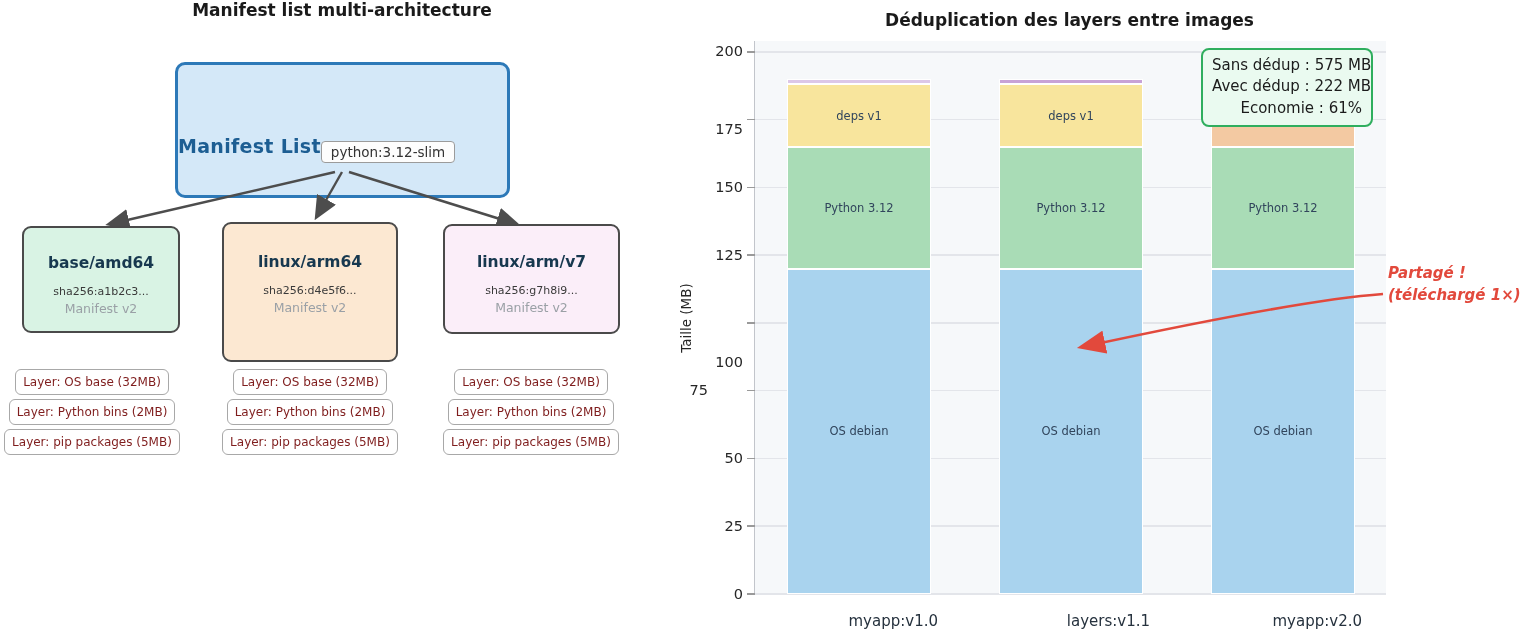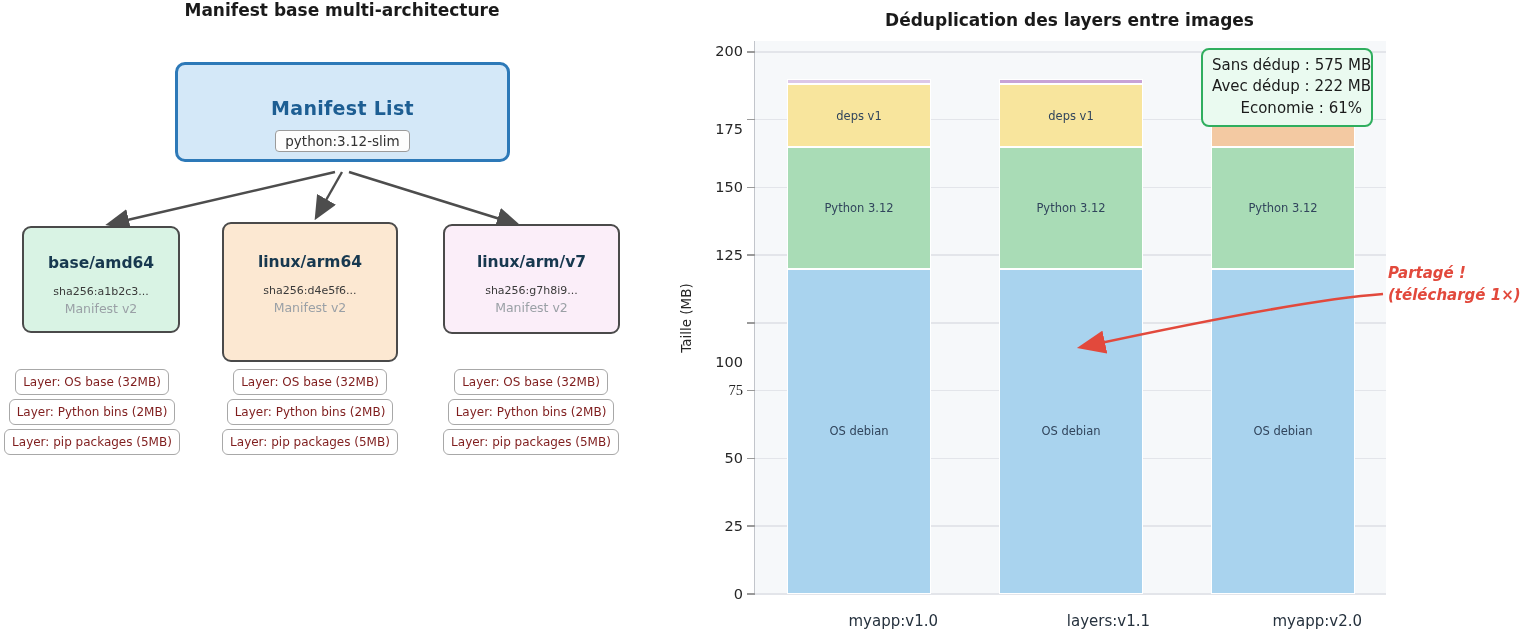--- a/index.html
+++ b/index.html
@@ -6,23 +6,23 @@
   body{
     width:1533px;height:642px;position:relative;background:#ffffff;
     font-family:"DejaVu Sans","Liberation Sans",sans-serif;overflow:hidden;
   }
   
   .left-title{
     position:absolute;left:0;top:10;width:684px;text-align:center;
     font-size:17px;font-weight:bold;color:#1a1a1a;
   }
   .manifest-box{
-    position:absolute;left:175px;top:62px;width:335px;height:100px;
+    position:absolute;left:175px;top:62px;width:335px;height:136px;
     border:3px solid #2d79b8;border-radius:10px;box-sizing:border-box;
-    display:flex;flex-direction:column;align-items:center;padding-top:32px;
+    display:flex;flex-direction:row;align-items:center;padding-top:32px;
   }
   .manifest-title{font-size:19px;font-weight:bold;color:#1d5e93;letter-spacing:.3px;}
   .manifest-tag{
     margin-top:11px;background:#fdfdfd;border:1.3px solid #9b9b9b;border-radius:4px;
     padding:2px 9px;font-size:13.5px;color:#333;
   }
   .arch-box{
     position:absolute;border:2.5px solid #4a4a4a;border-radius:9px;box-sizing:border-box;
     display:flex;flex-direction:column;align-items:center;text-align:center;
   }
@@ -71,21 +71,21 @@
   .legend-line{font-size:15px;color:#1b1b1b;line-height:21.3px;white-space:nowrap;}
   .annotation-text{
     position:absolute;left:1388px;top:262px;font-size:15px;font-weight:bold;
     line-height:22px;white-space:nowrap;z-index:6;font-style:italic;
   }
   .chart-svg{position:absolute;left:684px;top:0;width:849px;height:642px;pointer-events:none;z-index:6;}
 </style>
 </head>
 <body>
 
-<div class="left-title">Manifest base multi-architecture</div>
+<div class="left-title">Manifest list multi-architecture</div>
 
 <div class="manifest-box" style="background: rgb(212, 232, 248);">
   <div class="manifest-title">Manifest List</div>
   <div class="manifest-tag">python:3.12-slim</div>
 </div>
 
 <svg class="diagram-svg" viewBox="0 0 684 642">
   <defs>
     <marker id="arrow-gray" markerWidth="10" markerHeight="9" refX="8" refY="4.5" orient="auto">
       <path d="M0,0 L10,4.5 L0,9 z" fill="#4d4d4d"></path>
@@ -187,21 +187,21 @@
       <div class="seg" style="bottom: 447.279px; height: 81.3235px; background: rgb(243, 201, 162);">
         <span class="seglab">deps v2</span>
       </div>
       <div class="seg" style="bottom: 528.603px; height: 5.42157px; background: rgb(200, 162, 215);"></div>
     </div>
   </div>
 <div>
     <div class="ylab" style="left: 697px; top: 584.5px;">0</div>
     <div class="ylab" style="left: 697px; top: 516.73px;">25</div>
     <div class="ylab" style="left: 697px; top: 448.961px;">50</div>
-    <div class="ylab" style="left: 697px; top: 381.191px; font-family: Liberation Serif, serif;">75</div>
+    <div class="ylab" style="left: 662px; top: 381.191px;">75</div>
     <div class="ylab" style="left: 697px; top: 313.422px; margin-top: 40px;">100</div>
     <div class="ylab" style="left: 697px; top: 245.652px;">125</div>
     <div class="ylab" style="left: 697px; top: 177.882px;">150</div>
     <div class="ylab" style="left: 697px; top: 110.113px; margin-top: 10px;">175</div>
     <div class="ylab" style="left: 697px; top: 42.3431px;">200</div>
   </div>
 <div>
     <div class="xlab" style="left: 778px;">myapp:v1.0</div>
     <div class="xlab" style="left: 990px;">layers:v1.1</div>
     <div class="xlab" style="left: 1202px;">myapp:v2.0</div>

